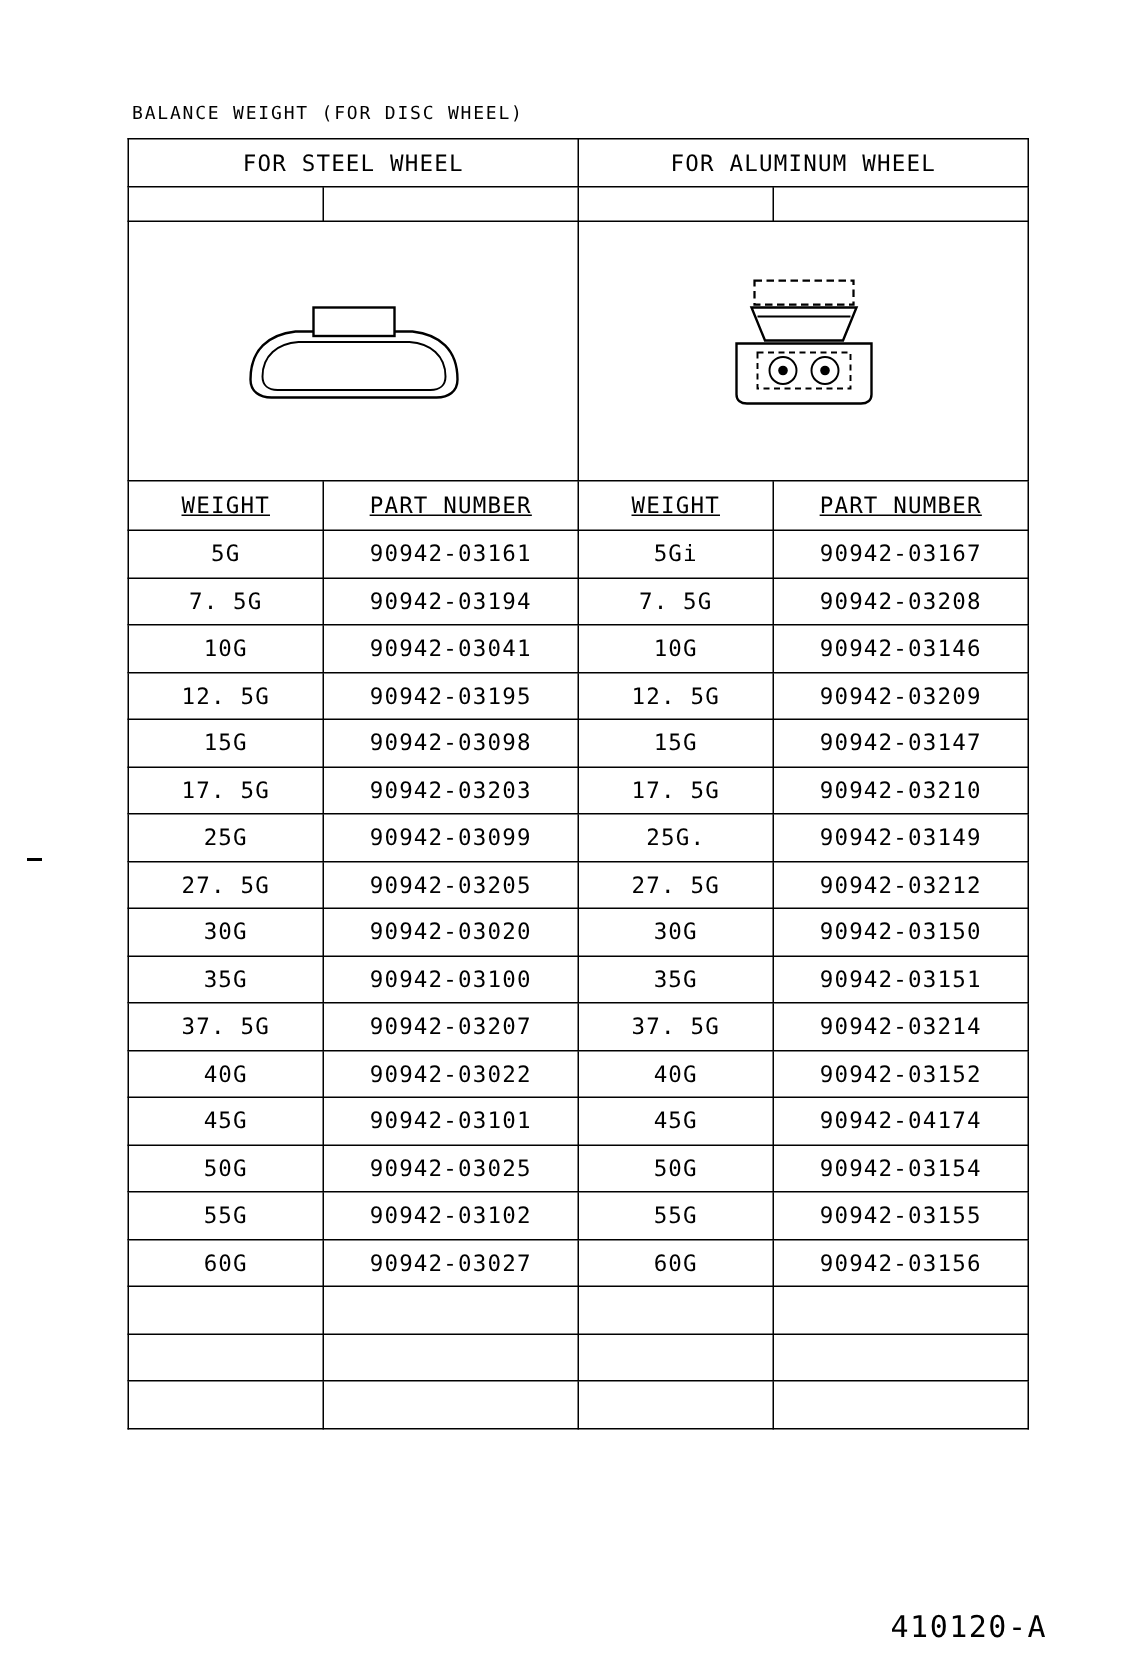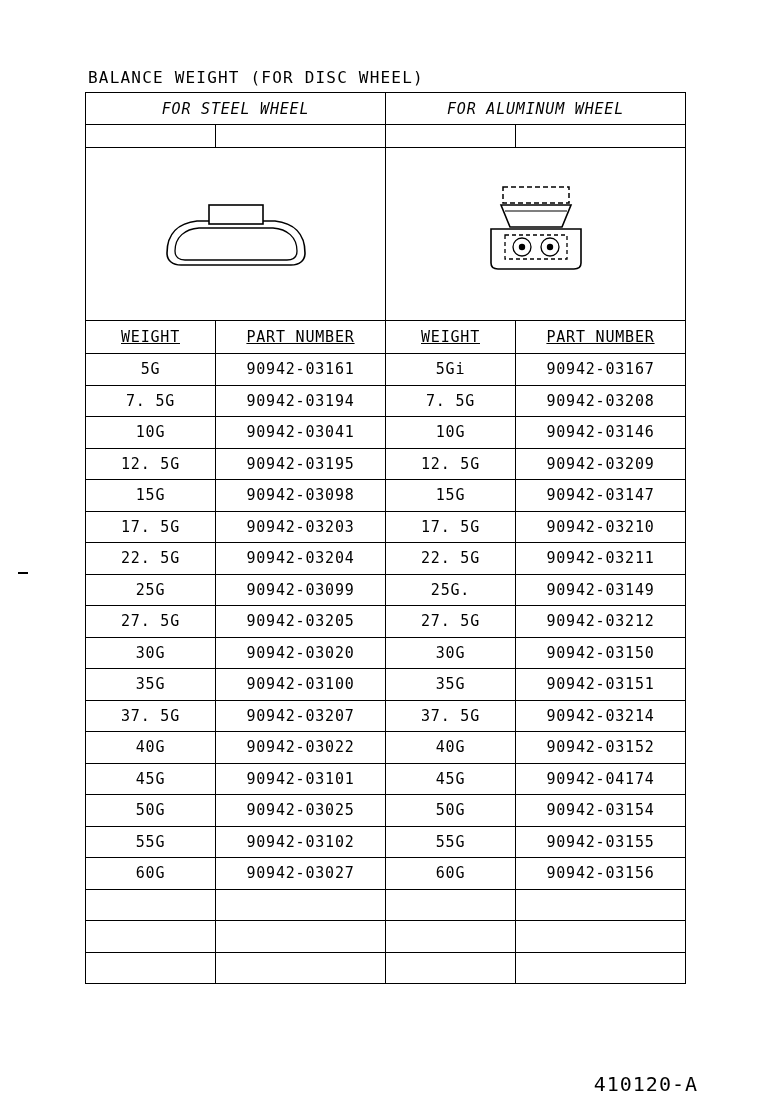--- a/index.html
+++ b/index.html
@@ -18,21 +18,21 @@
   .page {
     position: absolute;
     left: 0; top: 0;
     width: 760px;
     height: 1112px;
   }
   .doc-title {
     position: absolute;
     left: 88px;
     top: 68px;
-    font-size: 16px;
+    font-size: 12px;
     letter-spacing: 1.2px;
     white-space: nowrap;
   }
   .table-wrap {
     position: absolute;
     left: 85px;
     top: 92px;
     width: 600px;
   }
   table.main {
@@ -50,21 +50,20 @@
     font-size: 15px;
     letter-spacing: 0.8px;
   }
   .col-w { width: 130px; }
   .col-p { width: 170px; }
 
   .hdr-group {
     height: 32px;
     font-size: 16px;
     letter-spacing: 1.4px;
-    font-style: italic;
   }
   .spacer-row td { height: 22px; }
   .img-row td { height: 172px; vertical-align: middle; }
   .sub-hdr td { height: 32px; font-size: 15.5px; letter-spacing: 1.2px; text-decoration: underline; }
   .data-row td { height: 30.5px; font-size: 14.5px; letter-spacing: 0.6px; }
   .blank-row td { height: 30.5px; }
 
   .img-cell { position: relative; }
   .img-holder {
     display: flex;
@@ -180,26 +179,20 @@
           <td>15G</td>
           <td>90942-03147</td>
         </tr>
         <tr class="data-row">
           <td>17. 5G</td>
           <td>90942-03203</td>
           <td>17. 5G</td>
           <td>90942-03210</td>
         </tr>
         <tr class="data-row">
-          <td>22. 5G</td>
-          <td>90942-03204</td>
-          <td>22. 5G</td>
-          <td>90942-03211</td>
-        </tr>
-        <tr class="data-row">
           <td>25G</td>
           <td>90942-03099</td>
           <td>25G.</td>
           <td>90942-03149</td>
         </tr>
         <tr class="data-row">
           <td>27. 5G</td>
           <td>90942-03205</td>
           <td>27. 5G</td>
           <td>90942-03212</td>

